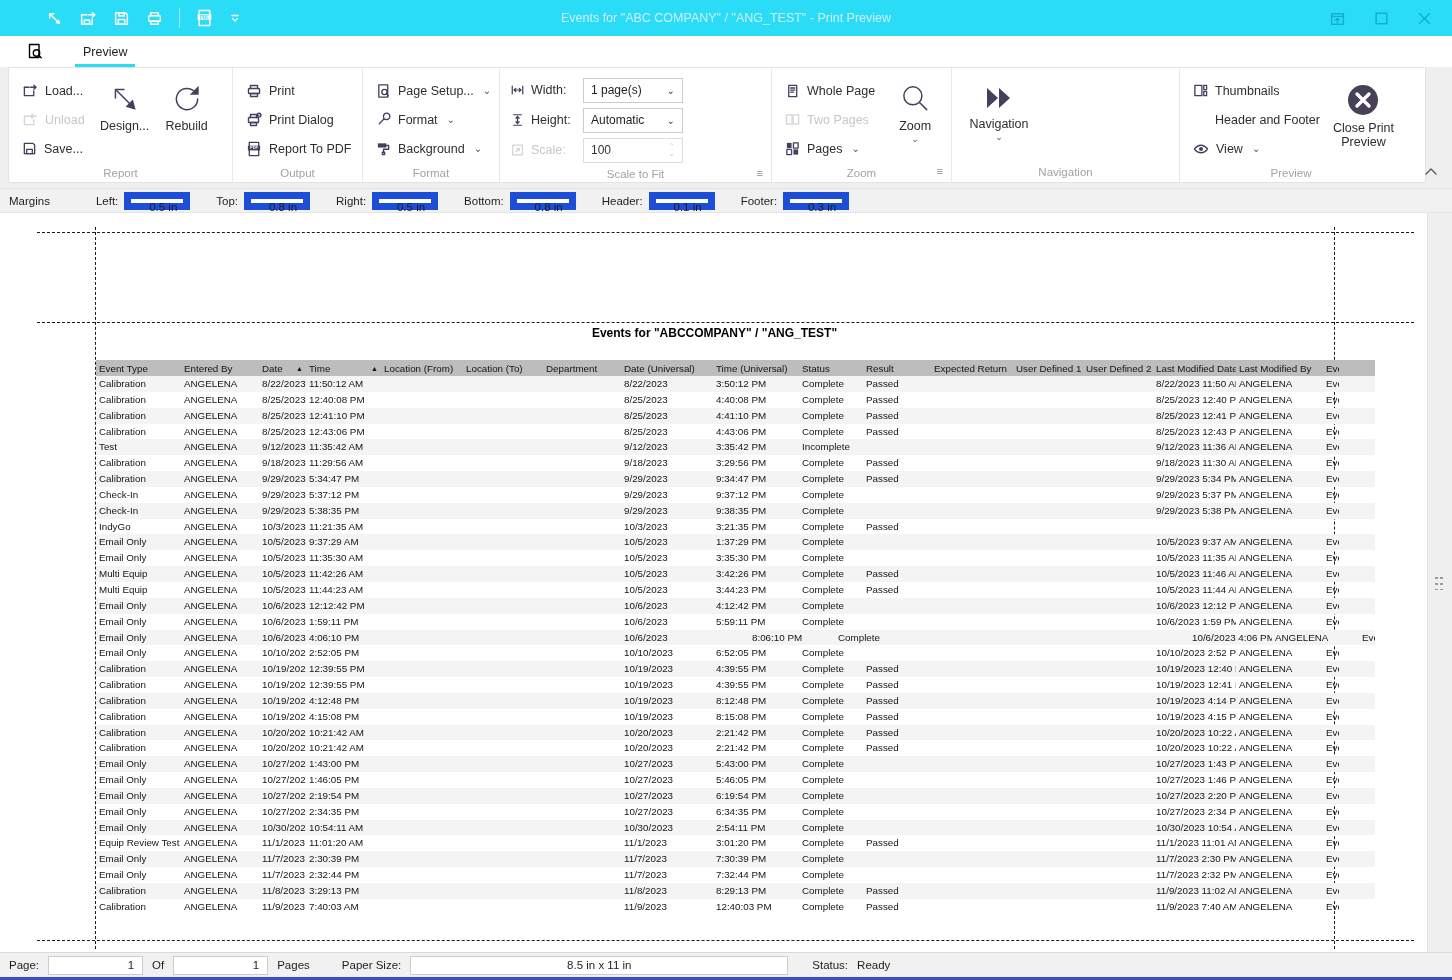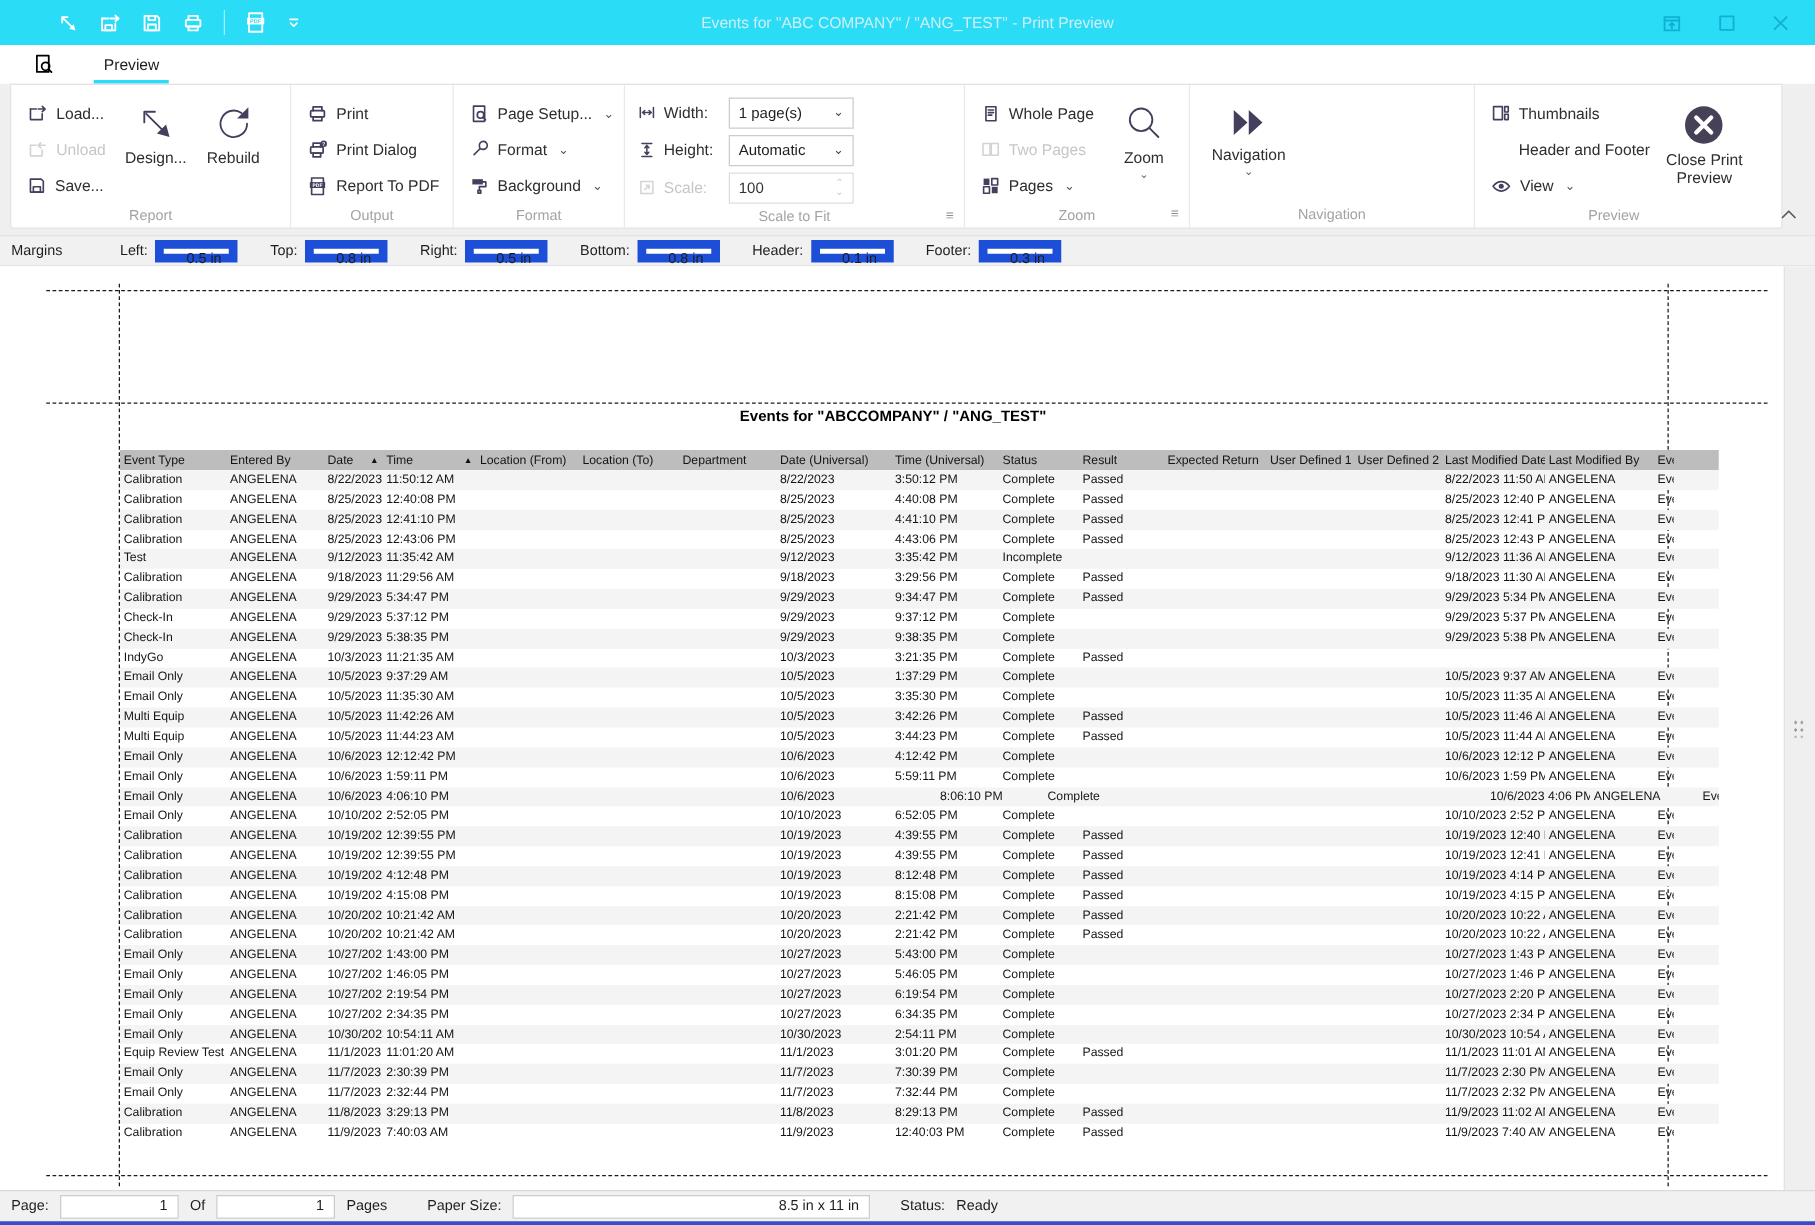--- a/index.html
+++ b/index.html
@@ -75,21 +75,21 @@
   .tcell { font-size:9.8px; color:#141414; padding-left:3px; overflow:hidden; white-space:nowrap; flex-shrink:0; line-height:15.7px; }
   .rightstrip { position:absolute; right:0; top:0; bottom:0; width:25px; background:#efefef; border-left:1px solid #e2e2e2; }
   .dots { position:absolute; right:9px; top:362px; width:9px; height:15px;
           background:
             radial-gradient(circle 1.2px, #9a9a9a 1.2px, transparent 1.3px) 0 0 / 5px 6px repeat; }
 
   
   .statusbar { height:28px; background:#f1f1f1; border-top:1px solid #dadada; border-bottom:3px solid #3b4cc8; display:flex; align-items:center; font-size:11.5px; color:#1e1e1e; padding-left:9px; gap:9px; }
   .sbox { background:#fff; border:1px solid #cccccc; height:19px; line-height:17px; text-align:right; padding:0 8px; }
   .sbox.pg { width:95px; }
-  .sbox.paper { width:286px; }
+  .sbox.paper { width:378px;text-align:center; }
   .sb-gap { width:14px; }
 
   svg { display:block; }
   .stk { fill:none; stroke:currentColor; stroke-width:1.4; stroke-linecap:round; stroke-linejoin:round; }
   .fil { fill:currentColor; stroke:none; }
 </style>
 </head>
 <body>
 
 <div class="titlebar">

